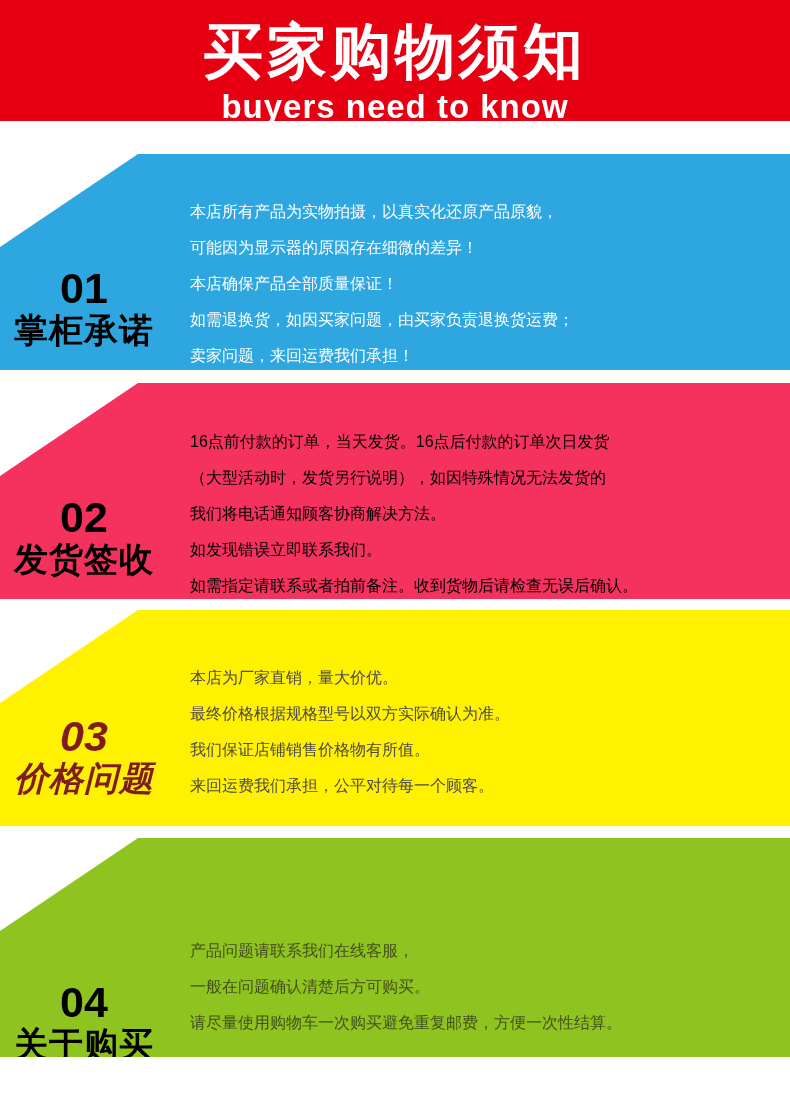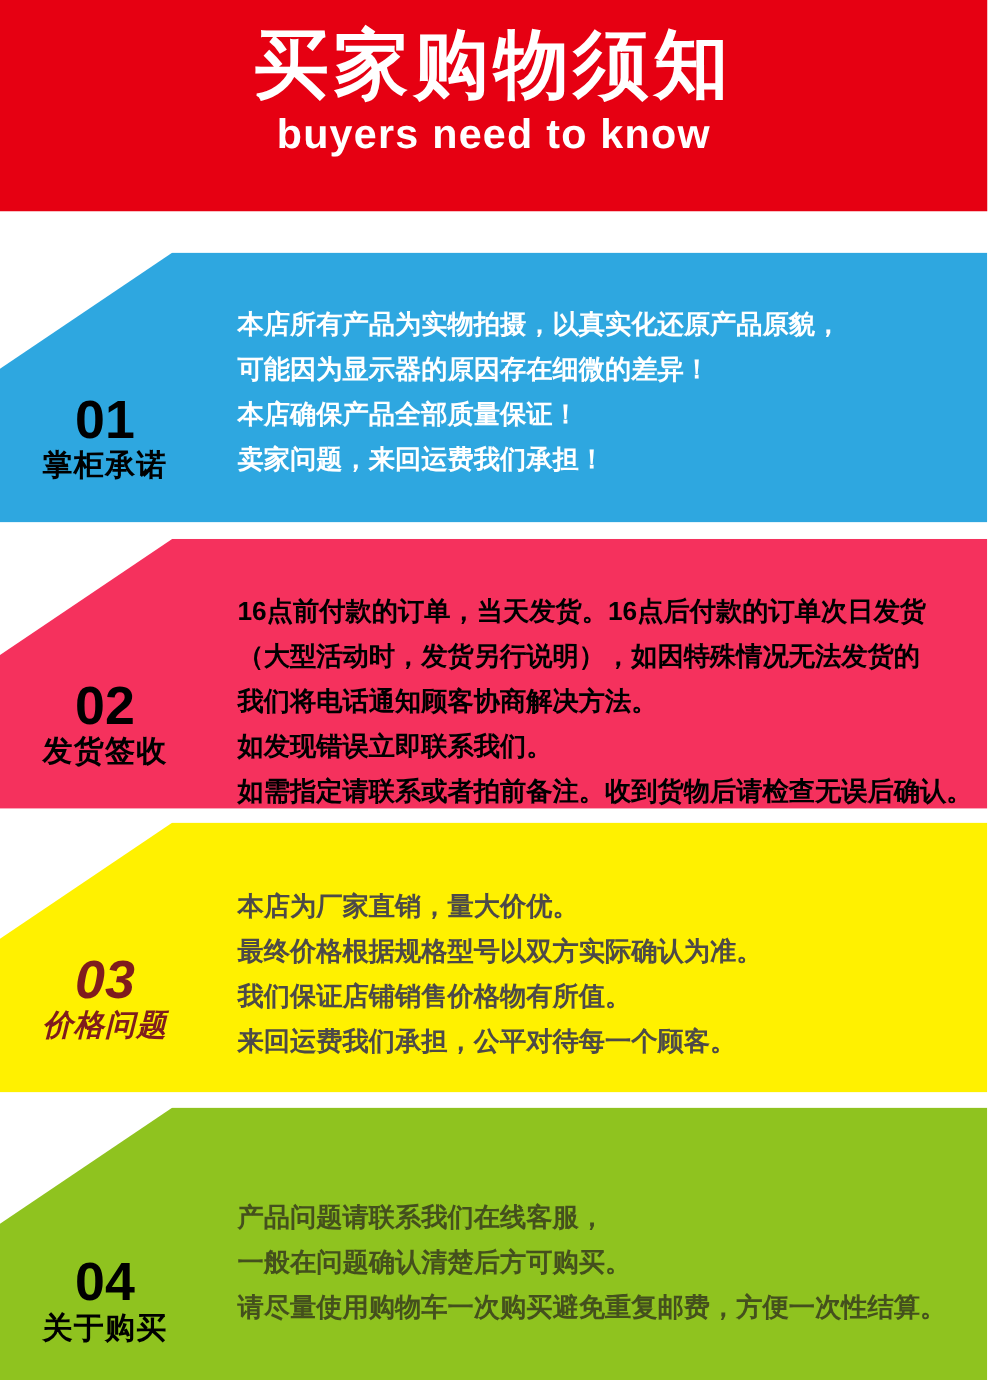--- a/index.html
+++ b/index.html
@@ -5,21 +5,21 @@
   html,body{margin:0;padding:0;}
   body{
     width:790px;height:1104px;background:#ffffff;overflow:hidden;
     font-family:"Liberation Sans","DejaVu Sans",sans-serif;
     -webkit-font-smoothing:antialiased;
   }
   .page{width:790px;height:1104px;position:relative;background:#ffffff;}
 
   
   .header{
-    height:169px;width:100%;
+    height:121px;width:100%;
     display:flex;flex-direction:column;align-items:center;justify-content:flex-start;
     padding-top:18px;box-sizing:border-box;
   }
   .header-title{
     color:#ffffff;font-size:60px;font-weight:bold;line-height:68px;letter-spacing:4px;
   }
   .header-subtitle{
     color:#ffffff;font-size:33px;font-weight:bold;line-height:42px;letter-spacing:1px;
   }
 
@@ -33,30 +33,30 @@
   .sec3{margin-top:11px;}
   .sec4{margin-top:12px;height:219px;}
 
   .label{
     position:absolute;left:0;top:112px;width:168px;
     text-align:center;color:#000000;
   }
   .sec3 .label{top:104px;}
   .sec4 .label{top:118px;}
   .label-number{font-size:43px;font-weight:bold;line-height:1.05;}
-  .label-title{font-size:24px;font-weight:bold;line-height:1.15;letter-spacing:1px;}
+  .label-title{font-size:34px;font-weight:bold;line-height:1.15;letter-spacing:1px;}
 
   .body-text{
     position:absolute;left:190px;right:32px;top:0;
-    font-size:21px;font-weight:bold;line-height:36px;
+    font-size:16px;font-weight:normal;line-height:36px;
   }
   .sec1 .body-text{padding-top:40px;}
   .sec2 .body-text{padding-top:41px;}
   .sec3 .body-text{padding-top:50px;}
-  .sec4 .body-text{padding-top:71px;}
+  .sec4 .body-text{padding-top:95px;}
   .body-line{white-space:nowrap;}
 </style>
 </head>
 <body>
 
 <div class="page">
 
   <div class="header" style="background: rgb(230, 0, 18);">
     <div class="header-title">买家购物须知</div>
     <div class="header-subtitle">buyers need to know</div>
@@ -64,20 +64,21 @@
 
   <div class="section sec1" style="background: rgb(46, 167, 224);">
     <div class="label" style="color: rgb(0, 0, 0);">
       <div class="label-number">01</div>
       <div class="label-title">掌柜承诺</div>
     </div>
     <div class="body-text" style="color: rgb(255, 255, 255);">
       <div class="body-line">本店所有产品为实物拍摄，以真实化还原产品原貌，</div>
       <div class="body-line">可能因为显示器的原因存在细微的差异！</div>
       <div class="body-line">本店确保产品全部质量保证！</div>
+      <div class="body-line">如需退换货，如因买家问题，由买家负责退换货运费；</div>
       <div class="body-line">卖家问题，来回运费我们承担！</div>
     </div>
   </div>
 
   <div class="section sec2" style="background: rgb(245, 49, 93);">
     <div class="label" style="color: rgb(0, 0, 0);">
       <div class="label-number">02</div>
       <div class="label-title">发货签收</div>
     </div>
     <div class="body-text" style="color: #000000;">
@@ -96,21 +97,21 @@
     </div>
     <div class="body-text" style="color: rgb(77, 74, 72);">
       <div class="body-line">本店为厂家直销，量大价优。</div>
       <div class="body-line">最终价格根据规格型号以双方实际确认为准。</div>
       <div class="body-line">我们保证店铺销售价格物有所值。</div>
       <div class="body-line">来回运费我们承担，公平对待每一个顾客。</div>
     </div>
   </div>
 
   <div class="section sec4" style="background: rgb(143, 195, 31);">
-    <div class="label" style="color: rgb(0, 0, 0);">
+    <div class="label" style="color: rgb(0, 0, 0); margin-top: 24px;">
       <div class="label-number">04</div>
       <div class="label-title">关于购买</div>
     </div>
     <div class="body-text" style="color: rgb(68, 80, 29);">
       <div class="body-line">产品问题请联系我们在线客服，</div>
       <div class="body-line">一般在问题确认清楚后方可购买。</div>
       <div class="body-line">请尽量使用购物车一次购买避免重复邮费，方便一次性结算。</div>
     </div>
   </div>
 

